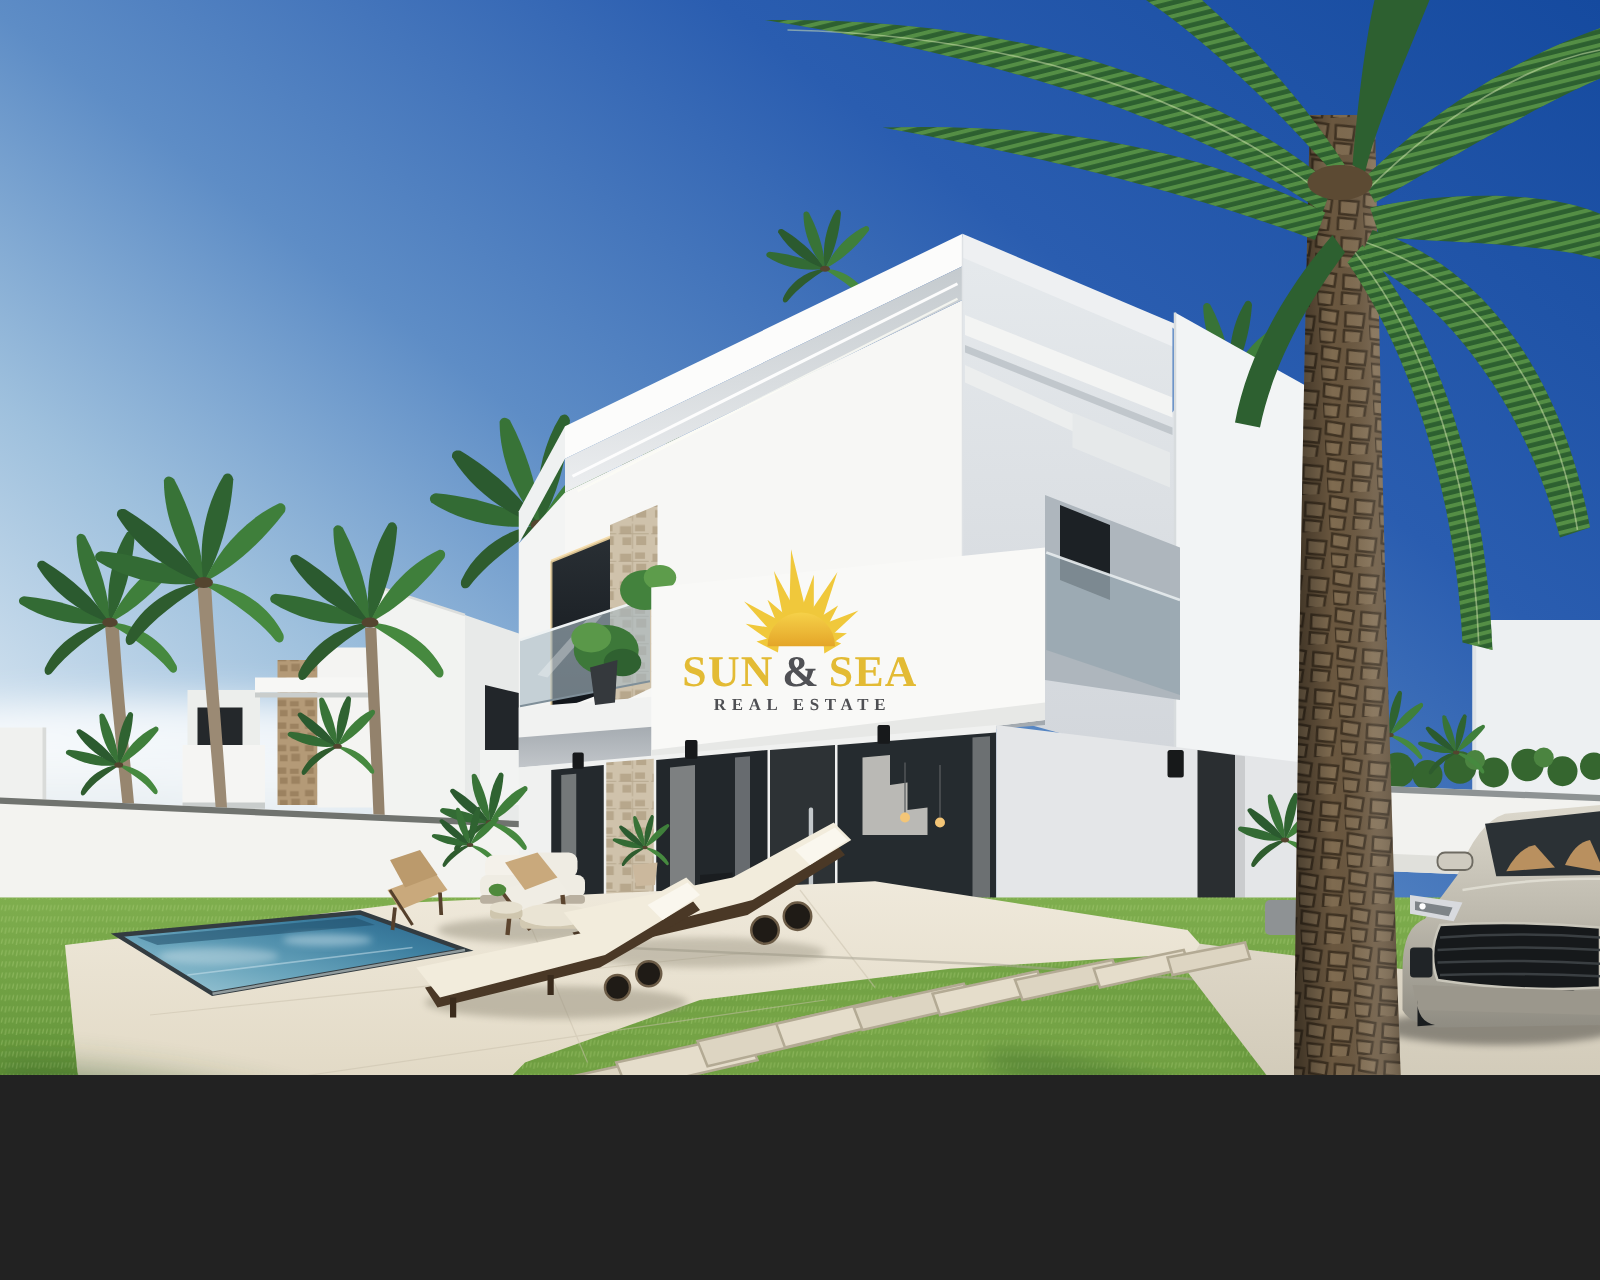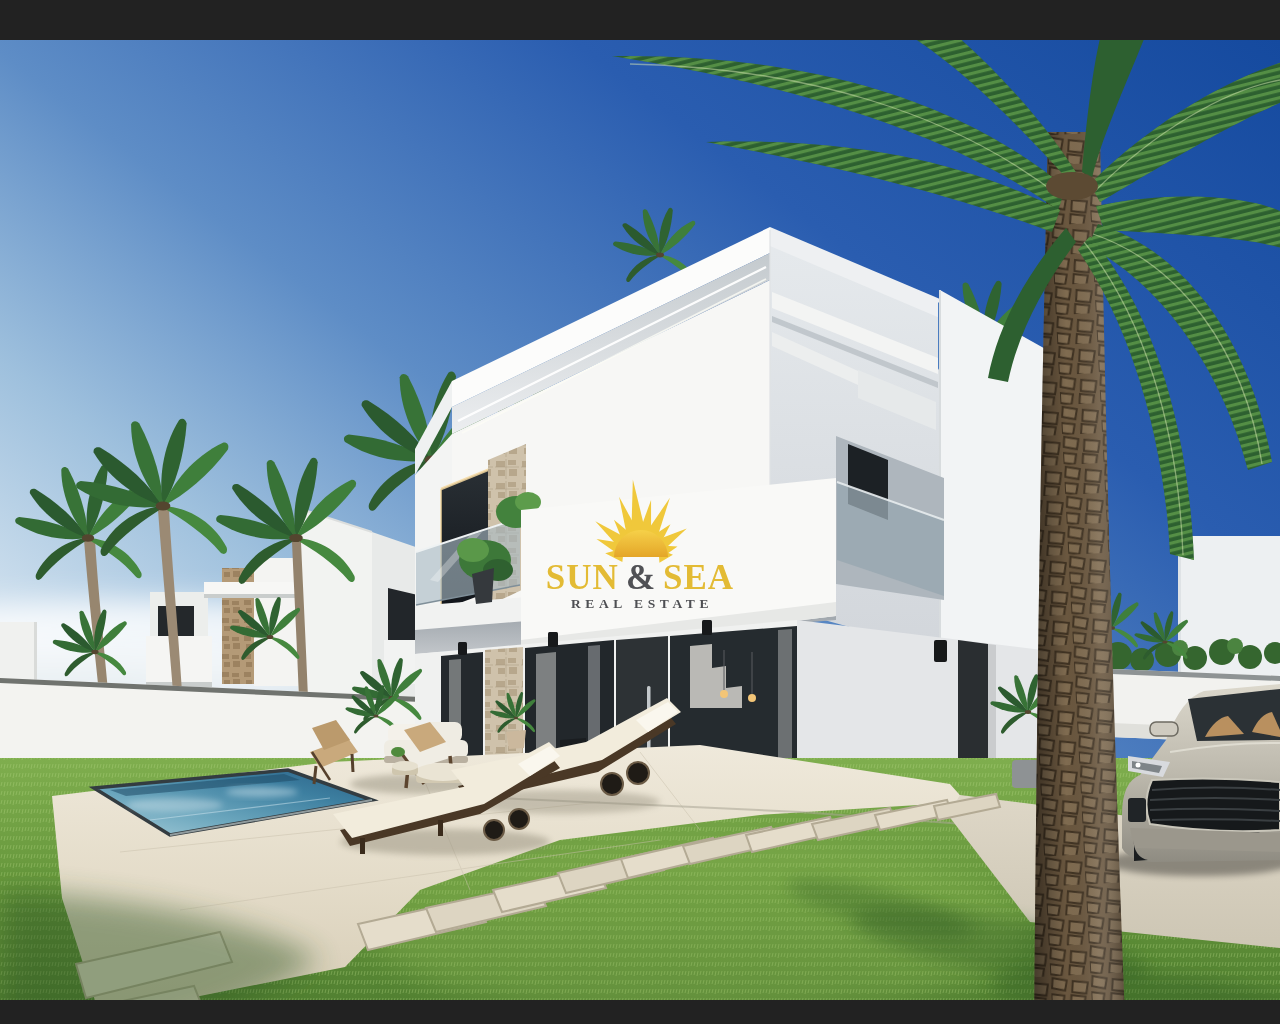--- a/index.html
+++ b/index.html
@@ -1,17 +1,17 @@
 <!DOCTYPE html>
 <html><head>
 <meta charset="utf-8">
 <style>
   html,body{margin:0;padding:0;background:#222;}
-  .stage{position:relative;width:1280px;height:960px;overflow:hidden;
-         font-family:"Liberation Sans",sans-serif;margin-top:40px;}
+  .stage{position:relative;width:1280px;height:860px;overflow:hidden;
+         font-family:"Liberation Sans",sans-serif;}
   .stage svg{position:absolute;left:0;top:0;display:block;}
   text{font-family:"Liberation Serif","DejaVu Serif",serif;}
 </style>
 </head>
 <body>
 
 <div class="stage">
 <svg width="1280" height="1024" viewBox="0 0 1280 1024" shape-rendering="geometricPrecision">
   <defs>
     <linearGradient id="skyG" x1="1" y1="0" x2="0.12" y2="0.92">

